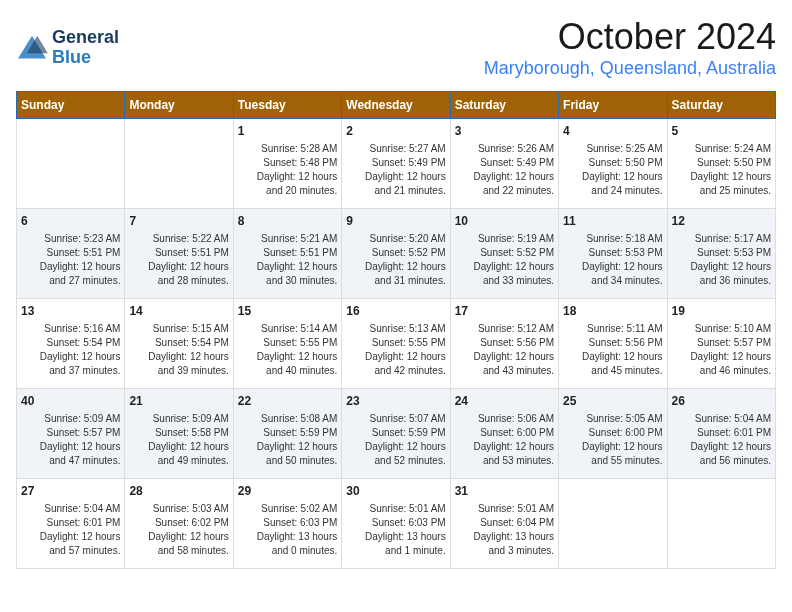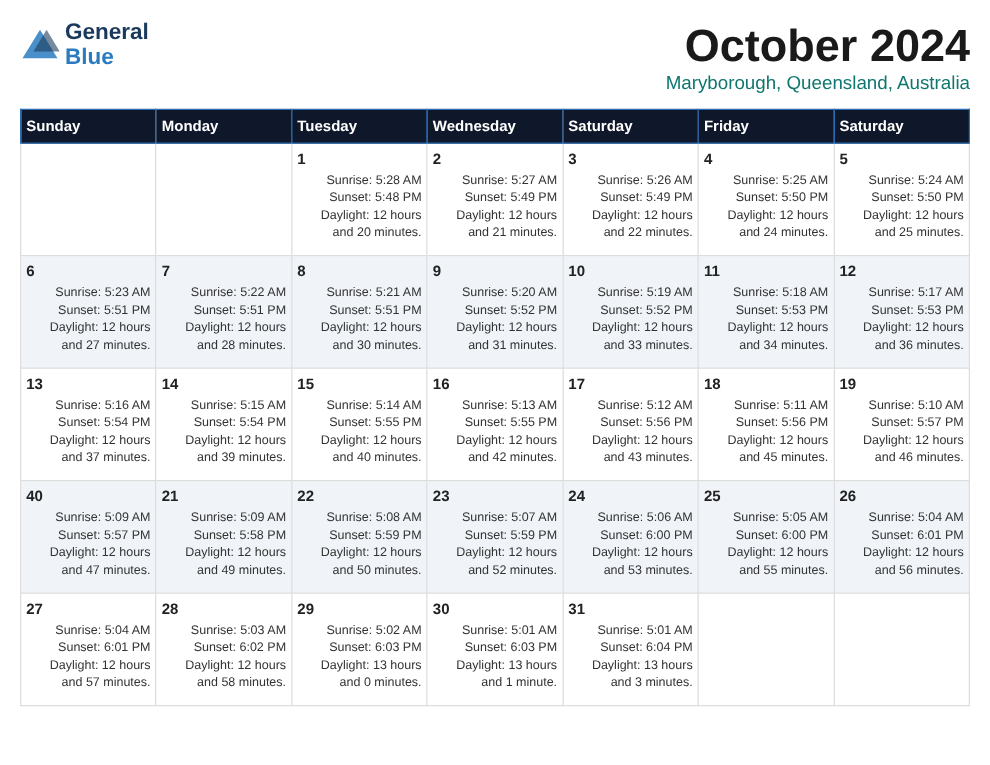--- a/index.html
+++ b/index.html
@@ -6,55 +6,55 @@
     body {
       font-family: Arial, sans-serif;
       background: #fff;
       width: 792px;
       min-height: 612px;
       padding: 16px;
     }
     .header {
       display: flex;
       justify-content: space-between;
-      align-items: flex-start;
+      align-items: center;
       margin-bottom: 12px;
     }
     .logo {
       display: flex;
       align-items: center;
       gap: 4px;
     }
     .logo-text {
       font-size: 18px;
       font-weight: bold;
       color: #1a3a5c;
       line-height: 1.1;
     }
     .logo-icon {
       width: 32px;
       height: 28px;
     }
     .title-area { text-align: right; }
     .month-title {
       font-size: 36px;
-      font-weight: bold;
+      font-weight: normal;
       color: #1a1a1a;
     }
     .location {
-      font-size: 15px;
-      color: #0f766e;
+      font-size: 18px;
+      color: #3b82f6;
     }
     table {
       width: 100%;
       border-collapse: collapse;
       font-size: 11px;
     }
     thead tr {
-      background-color: #0f172a;
+      background-color: #a16207;
     }
     thead th {
       color: #fff;
       font-size: 12px;
       font-weight: bold;
       padding: 6px 4px;
       text-align: left;
       border: 1px solid #2a6aae;
     }
     tbody tr {

